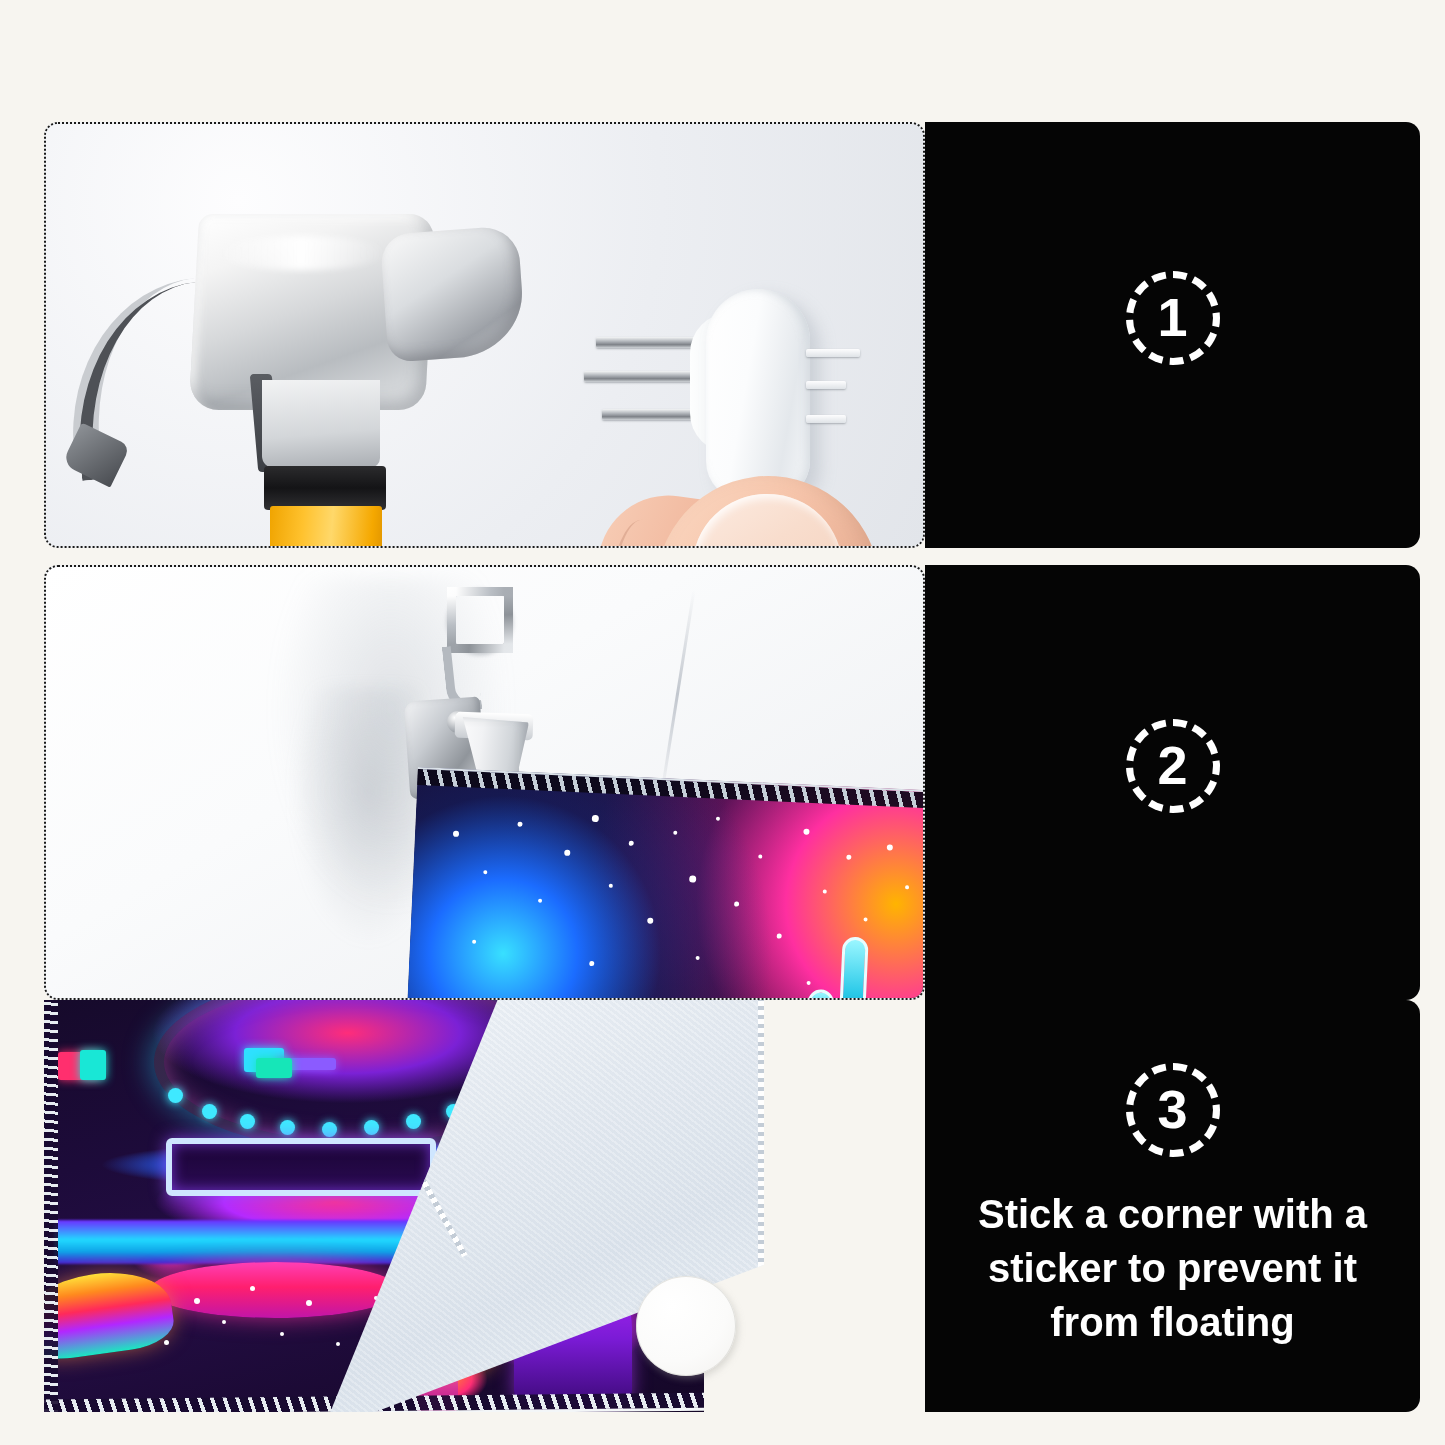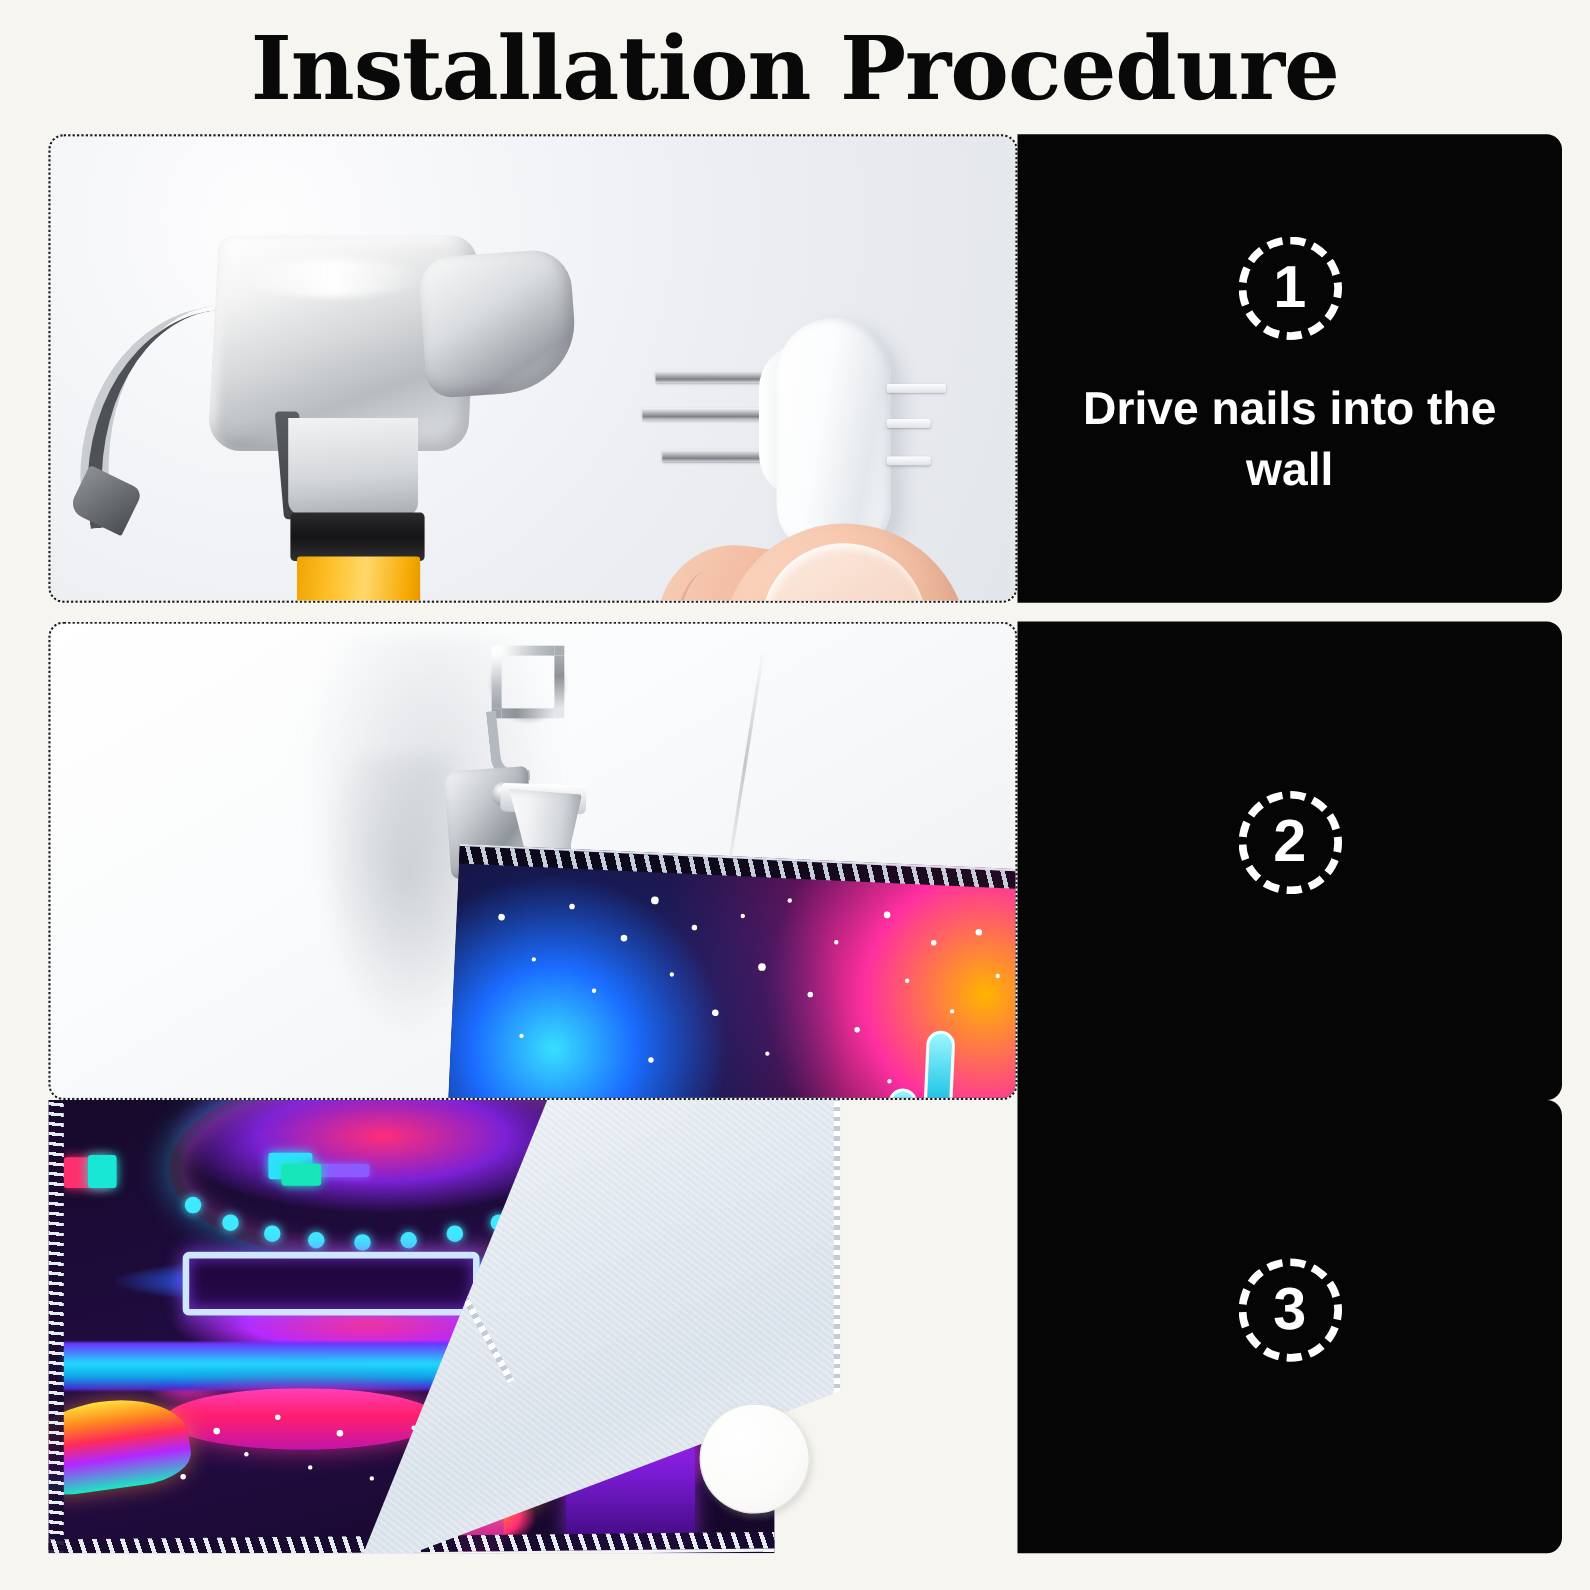--- a/index.html
+++ b/index.html
@@ -455,21 +455,20 @@
     border-radius: 50%;
     background: radial-gradient(circle at 36% 30%, #ffffff 0%, #fbfbfa 58%, #f2f1ee 100%);
     box-shadow: 2px 3px 7px rgba(160,160,155,.35), inset 0 0 0 1px rgba(205,205,200,.55);
   }
 </style>
 </head>
 <body>
 
 <div id="root">
 
-  <div class="title">Installation Procedure</div>
 
   <div class="row row-1">
 
     <div class="photo-pane">
       <div class="p1-bg"></div>
 
       <div class="hammer">
         <div class="h-claw"></div>
         <div class="h-claw2"></div>
         <div class="h-claw-tip"></div>
@@ -501,21 +500,20 @@
         <div class="thumb-main"></div>
         <div class="thumb-nail"></div>
 
       </div>
     </div>
 
     <div class="text-pane">
       <div class="badge">
         <span class="badge-num">1</span>
       </div>
-      <div class="step-text">Drive nails into the wall</div>
     </div>
   </div>
 
   <div class="row row-2">
 
     <div class="photo-pane">
       <div class="p2-bg"></div>
       <div class="p2-wallshadow"></div>
       <div class="p2-scratch"></div>
       <div class="clip-shadow"></div>
@@ -624,18 +622,19 @@
 
       <div class="fold"></div>
       <div class="fold-texture"></div>
       <div class="fold-seam"></div>
     </div>
 
     <div class="text-pane">
       <div class="badge">
         <span class="badge-num">3</span>
       </div>
+      <div class="step-text">Stick a corner with a sticker to prevent it from floating</div>
     </div>
   </div>
 
   <div class="sticker"></div>
 
 </div>
 
 </body></html>

